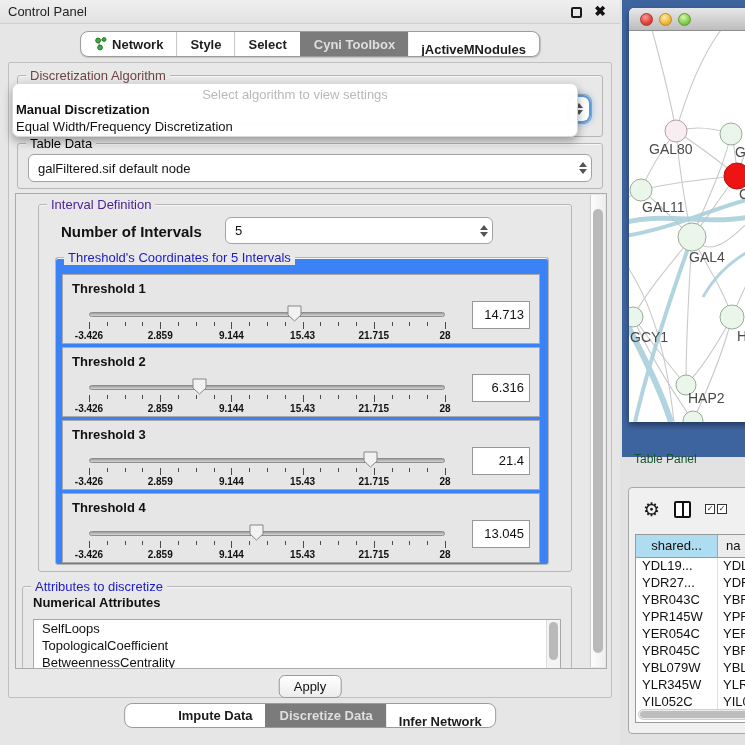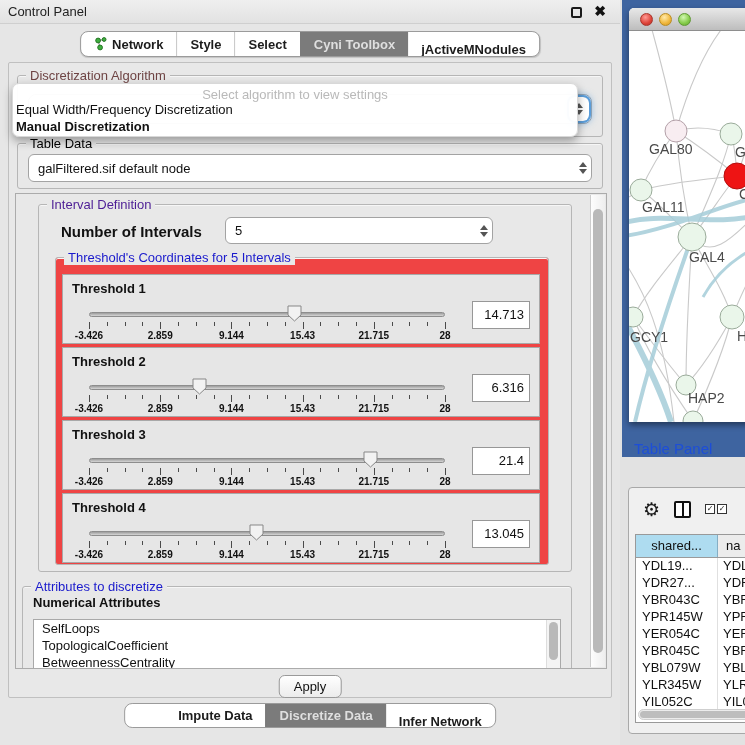--- a/index.html
+++ b/index.html
@@ -68,21 +68,21 @@
   #right-area { position:absolute; left:620px; top:0; width:125px; height:745px; background:#e2e2e2; }
   #desktop-blue { position:absolute; left:2px; top:0; width:123px; height:457px; background:#3e64a0; }
   #net-window { position:absolute; left:9px; top:8px; width:130px; height:414px; background:#fff; border-radius:5px 5px 0 0; box-shadow:0 3px 6px rgba(0,0,0,0.45); overflow:hidden; }
   .mac-titlebar { position:absolute; left:0; top:0; width:100%; height:23px; background:linear-gradient(#e8e8e8,#bdbdbd); border-bottom:1px solid #8e8e8e; border-radius:5px 5px 0 0; }
   .light { position:absolute; top:5px; width:13px; height:13px; border-radius:50%; }
   .light.red { left:11px; background:radial-gradient(circle at 40% 30%, #ff9a94, #dd4338 60%, #b23028); border:1px solid #a8352c; }
   .light.yellow { left:30px; background:radial-gradient(circle at 40% 30%, #ffe9a8, #f0b63a 60%, #cf9527); border:1px solid #b98c22; }
   .light.green { left:49px; background:radial-gradient(circle at 40% 30%, #d2f7b2, #84cb49 60%, #62a336); border:1px solid #5f9a33; }
   #net-canvas { position:absolute; left:0; top:23px; width:130px; height:391px; background:#fff; }
 
-  #table-panel-title { position:absolute; left:14px; top:440px; font-size:15px; color:#1d4ed8; }
+  #table-panel-title { position:absolute; left:14px; top:452px; font-size:12px; color:#14532d; }
   #table-panel { position:absolute; left:8px; top:487px; width:130px; height:247px; background:#f0f0f0; border:1px solid #a8a8a8; border-radius:4px; }
   .tp-toolbar { position:absolute; left:0; top:0; width:100%; height:42px; display:flex; align-items:center; gap:14px; padding-left:14px; }
   .icon-gear { font-size:19px; color:#1a1a1a; line-height:1; }
   .icon-split { width:17px; height:17px; border:2px solid #111; border-radius:2px; position:relative; background:#fff; }
   .icon-split:before { content:""; position:absolute; left:6px; top:0; width:2px; height:13px; background:#111; }
   .icon-checks { display:flex; gap:2px; }
   .mini-check { width:10px; height:10px; border:1.5px solid #333; font-size:8px; line-height:8px; text-align:center; color:#222; background:#fff; }
   .tp-table { position:absolute; left:6px; top:46px; right:-10px; bottom:10px; background:#fff; border:1px solid #999; overflow:hidden; }
   .tp-header { display:flex; height:23px; border-bottom:1px solid #9a9a9a; }
   .tp-h1 { width:82px; background:#aedcf0; border-right:1px solid #85aec4; font-size:13px; color:#111; text-align:center; line-height:22px; }
@@ -165,21 +165,21 @@
 
           <div style="position:absolute; left:22px; top:18px; font-size:15px; font-weight:bold; color:#111;">Number of Intervals</div>
           <div class="combo" style="left:186px; top:12px; width:268px; height:27px;">
             <span class="val">5</span>
             <span class="stepper">
                 <span class="arr-up"></span>
                 <span class="arr-dn"></span>
               </span>
           </div>
 
-          <div class="groupbox" style="left:16px; top:52px; width:494px; height:308px; background:#ef4444;">
+          <div class="groupbox" style="left:16px; top:52px; width:494px; height:308px; background:#3b82f6;">
             <span class="grouptitle gt-blue">Threshold's Coordinates for 5 Intervals</span>
             <div id="thresholds-container">
                 <div class="threshold-panel" style="top: 16px;">
                   <span class="th-label">Threshold 1</span>
                   <div class="th-track"></div>
                   <span class="tick major" style="left:26px"></span>
                   <span class="tick-label" style="left:26px">-3.426</span>
                   <span class="tick minor" style="left:43.8px"></span>
                   <span class="tick minor" style="left:61.6px"></span>
                   <span class="tick minor" style="left:79.4px"></span>
@@ -337,22 +337,22 @@
         <div class="vscroll">
           <div class="vthumb" style="top:14px; height:444px;"></div>
         </div>
       </div>
 
       <button class="btn" id="apply-btn">Apply</button>
     </div>
 
     <div class="popup">
       <div class="ph">Select algorithm to view settings</div>
+      <div class="opt b">Manual Discretization</div>
       <div class="opt">Equal Width/Frequency Discretization</div>
-      <div class="opt b">Manual Discretization</div>
     </div>
 
     <div class="bottom-tabbar">
       <div class="tab">
           <span>Impute Data</span>
         </div>
       <div class="tab sel">
           <span>Discretize Data</span>
         </div>
       <div class="tab">

